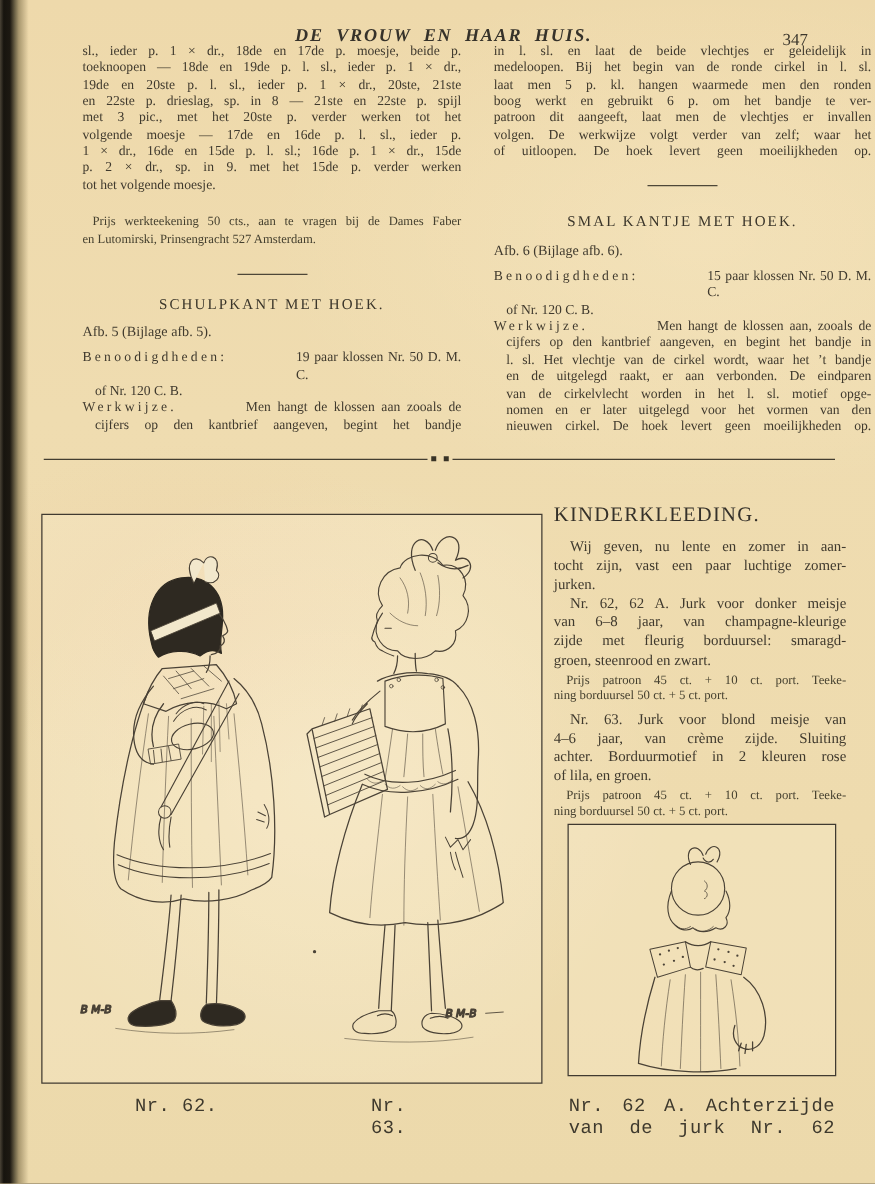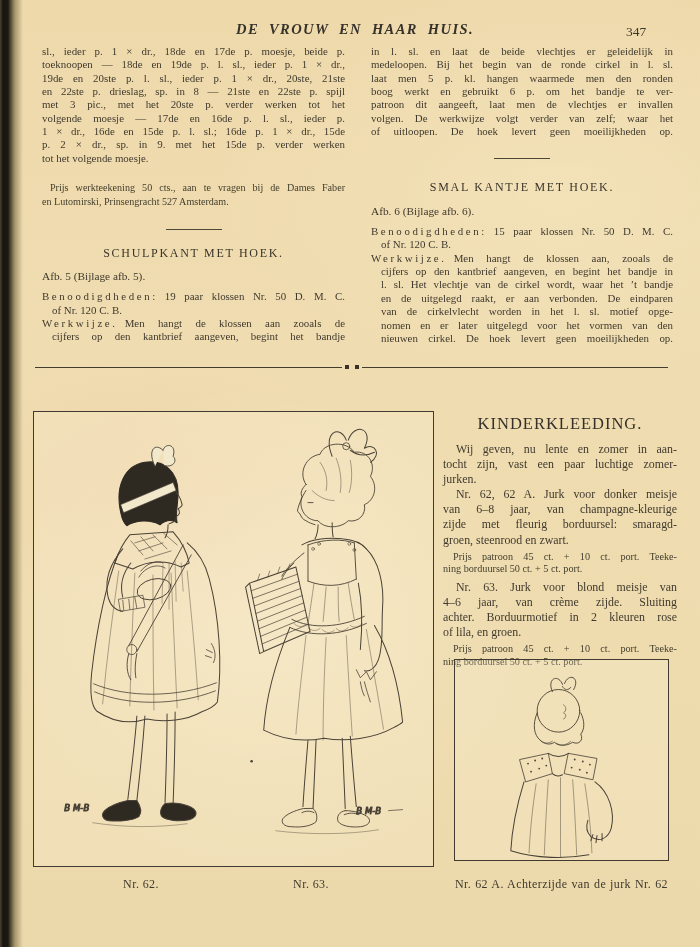--- a/index.html
+++ b/index.html
@@ -11,53 +11,53 @@
       radial-gradient(ellipse 300px 200px at 22% 52%, rgba(236,170,140,0.10), transparent 70%),
       radial-gradient(ellipse 420px 380px at 38% 66%, rgba(255,249,230,0.30), transparent 65%),
       radial-gradient(ellipse 500px 300px at 80% 20%, rgba(255,244,215,0.25), transparent 70%),
       linear-gradient(180deg,#eed9ab 0%,#efdcb0 35%,#eedbae 70%,#ecd9ab 100%);
   }
   .binding{position:absolute;left:0;top:0;width:24px;height:947px;
     background:linear-gradient(90deg,#4a4336 0px,#17140e 3px,#1d1912 8px,#6e6448 12px,#a8976e 15px,rgba(236,217,171,0) 23px);}
   .title{position:absolute;top:21px;left:10px;width:690px;text-align:center;
     font-style:italic;font-weight:bold;font-size:14.5px;letter-spacing:1.4px;word-spacing:5px;color:#36322a;}
   .pagenum{position:absolute;top:24px;left:626px;font-size:13.5px;color:#3c372c;}
-  .col{position:absolute;top:45px;font-size:10.9px;line-height:13.35px;}
+  .col{position:absolute;top:35px;font-size:10.9px;line-height:13.35px;margin-left:24px;}
   .col-l{left:42px;width:303px;}
   .col-r{left:371px;width:302px;}
   .tline{text-align:justify;text-align-last:justify;white-space:normal;}
   .jend .tline:last-child{text-align-last:left;}
   .find .tline:first-child{text-indent:8px;}
   .hang .tline{padding-left:10px;}
   .note{margin-top:16px;font-size:10.1px;line-height:14.3px;color:#45402f;}
   .srule{width:56px;border-top:1px solid #4e4738;margin:19px auto 0;}
   .srule-r{margin-top:20px;}
   .sect-h{margin-top:17px;text-align:center;font-size:12px;letter-spacing:1.7px;color:#3a352a;}
   .sect-sub{margin-top:10px;font-size:11.3px;}
   .benood{margin-top:7px;}
-  .bline{display:flex;}
+  .bline{display:flex;gap:48px;}
   .lbl{letter-spacing:2.6px;white-space:nowrap;}
   .bline .rest{flex:1;margin-left:7px;text-align:justify;text-align-last:justify;}
   .ind{padding-left:10px;}
   .mdiv{position:absolute;top:365px;left:35px;width:633px;display:flex;align-items:center;}
   .mdiv .ln{flex:1;border-top:1.4px solid #433d30;}
   .mdiv .dt{width:4px;height:4px;background:#393326;margin:0 3px;}
   .frame{position:absolute;border:1.4px solid #403a30;background:rgba(255,246,222,0.22);}
   .bigframe{left:33px;top:411px;width:399px;height:454px;}
   .smallframe{left:454px;top:659px;width:213px;height:200px;}
   .frame svg{display:block;width:100%;height:100%;}
   .kinder{position:absolute;left:443px;top:402px;width:234px;}
-  .kinder-h{font-size:16.5px;line-height:20px;letter-spacing:1px;text-align:center;color:#35312a;margin-top:12px;}
+  .kinder-h{font-size:16.5px;line-height:20px;letter-spacing:1px;text-align:left;color:#35312a;}
   .kbody{font-size:11.9px;line-height:15.1px;}
   .kb1{margin-top:8px;}
   .kprice{font-size:10.2px;line-height:12.5px;margin-top:3px;color:#45402f;}
   .kp3{margin-top:4px;}
   .kbody .tline:first-child{text-indent:13px;}
   .kprice .tline:first-child{text-indent:10px;}
-  .cap{position:absolute;top:877px;font-size:12px;letter-spacing:0.4px;color:#3e392d;}
+  .cap{position:absolute;top:877px;font-size:15px;letter-spacing:0.4px;color:#3e392d;font-family:Liberation Mono, monospace;}
   .cap62{left:104px;width:74px;text-align:center;}
   .cap63{left:280px;width:62px;text-align:center;}
   .cap62a{left:455px;width:213px;text-align:justify;text-align-last:justify;}
   .sig{font-family:"DejaVu Sans","Liberation Sans",sans-serif;font-size:8.5px;font-style:italic;fill:#4a4336;}
 </style>
 </head>
 <body>
 
 <div class="page">
   <div class="binding"></div>

